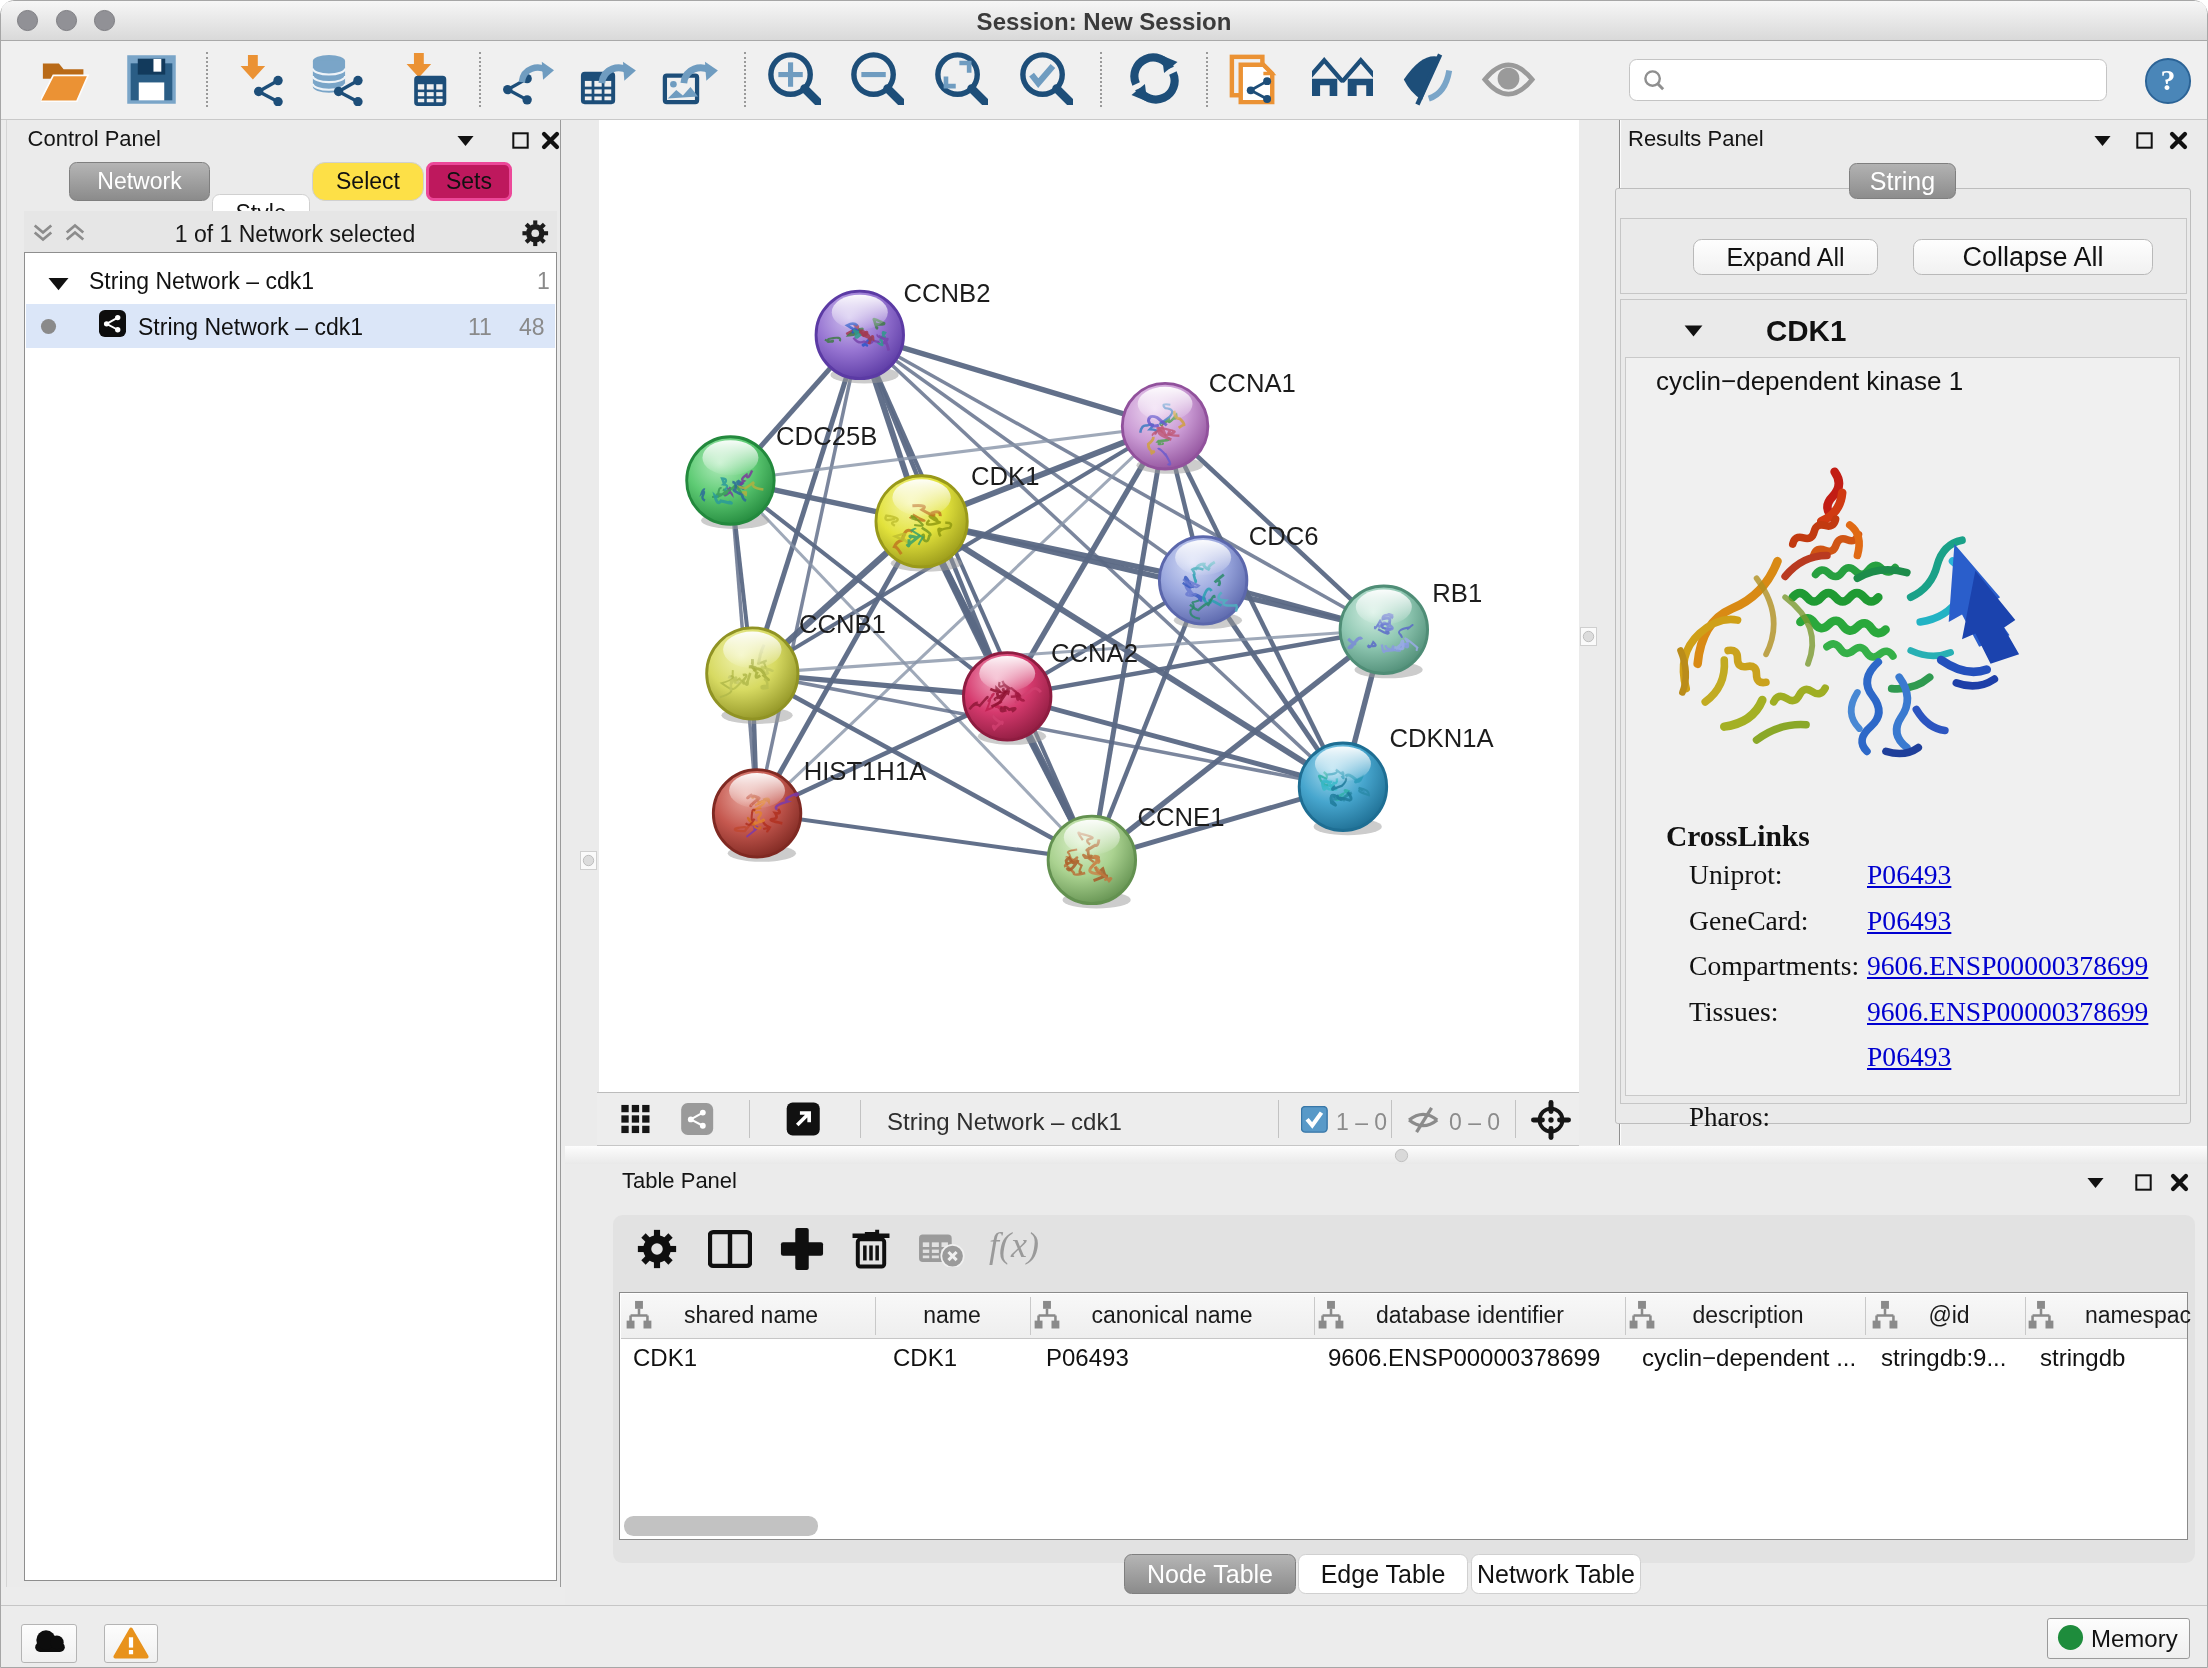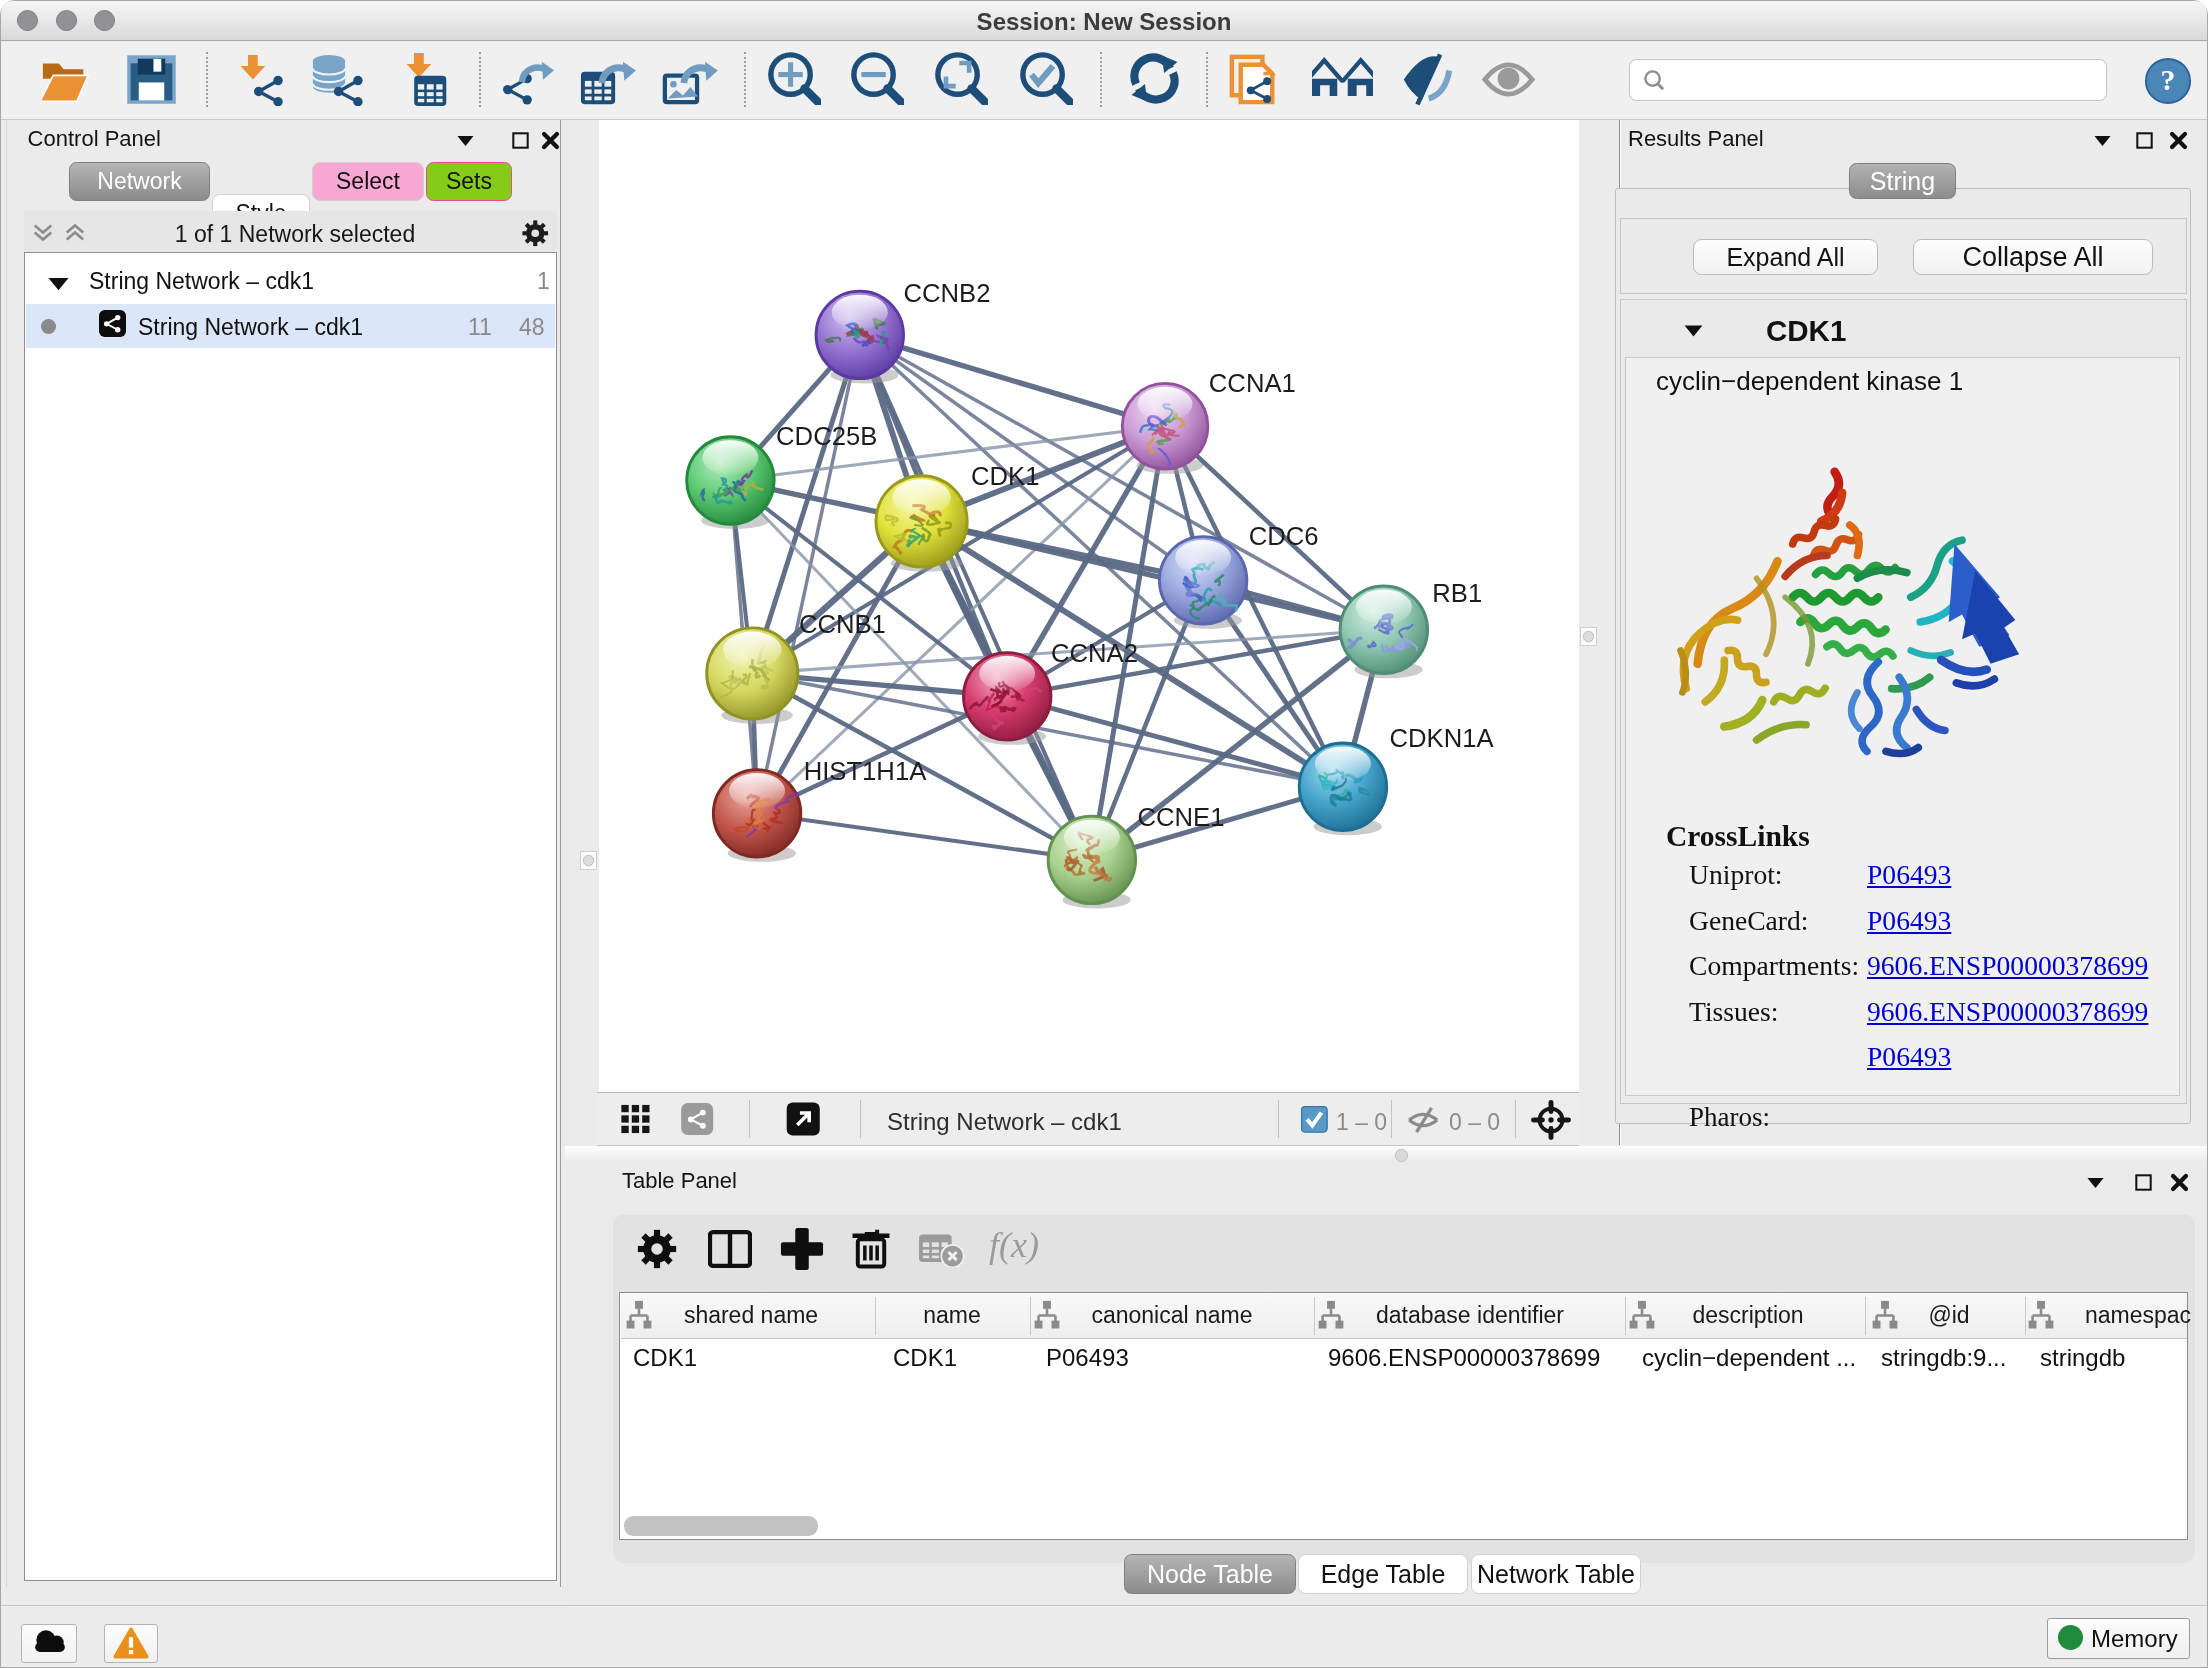--- a/index.html
+++ b/index.html
@@ -154,22 +154,22 @@
     <path d="M 3.500000 5.240000 h 17.000000 l -8.500000 10.540000 z" fill="#111"></path>
   </svg>
 <svg style="position:absolute;left:509px;top:129px;" width="23" height="23" viewBox="0 0 24 24">
     <rect x="4.500000" y="4.500000" width="15.000000" height="15.000000" fill="none" stroke="#111" stroke-width="2.100000"></rect>
   </svg>
 <svg style="position:absolute;left:539px;top:129px;" width="23" height="23" viewBox="0 0 24 24">
     <path d="M 5.280000 5.280000 L 18.720000 18.720000 M 18.720000 5.280000 L 5.280000 18.720000" stroke="#111" stroke-width="4.480000" stroke-linecap="round"></path>
   </svg>
 <div style="position:absolute;left:69px;top:162px;width:141px;height:39px;background:linear-gradient(#b5b5b5,#8b8b8b);color:#fff;border:1px solid #7f7f7f;border-radius:7.6px;display:flex;align-items:center;justify-content:center;font-size:23px;">Network</div>
 <div style="position:absolute;left:212px;top:162px;width:98px;height:39px;background:#fff;color:#111;border:1px solid #d0d0d0;border-radius:7.6px;display:flex;align-items:center;justify-content:center;font-size:23px;margin-top:32px;">Style</div>
-<div style="position:absolute;left:312px;top:162px;width:112px;height:39px;background:#f9a8d4;color:#111;border:1px solid #d0d0d0;border-radius:8px;display:flex;align-items:center;justify-content:center;font-size:23px;">Select</div>
-<div style="position:absolute;left:426px;top:162px;width:86px;height:39px;background:#84cc16;color:#111;border:1px solid #ec4899;border-radius:7.6px;display:flex;align-items:center;justify-content:center;font-size:23px;">Sets</div>
+<div style="position:absolute;left:312px;top:162px;width:112px;height:39px;background:#fde047;color:#111;border:1px solid #d0d0d0;border-radius:13px;display:flex;align-items:center;justify-content:center;font-size:23px;">Select</div>
+<div style="position:absolute;left:426px;top:162px;width:86px;height:39px;background:#be185d;color:#111;border:3px solid #ec4899;border-radius:7.6px;display:flex;align-items:center;justify-content:center;font-size:23px;">Sets</div>
 <div style="position:absolute;left:24px;top:211px;width:533px;height:41px;background:#e6e6e6;"></div>
 <svg style="position:absolute;left:27px;top:221px;" width="32" height="23" viewBox="0 0 34 24">
     <path d="M 8.200000 4.520000 l 8.800000 7.480000 l 8.800000 -7.480000" fill="none" stroke="#8c8c8c" stroke-width="2.860000"></path>
     <path d="M 8.200000 12.000000 l 8.800000 7.480000 l 8.800000 -7.480000" fill="none" stroke="#8c8c8c" stroke-width="2.860000"></path>
   </svg>
 <svg style="position:absolute;left:59px;top:221px;" width="32" height="23" viewBox="0 0 34 24">
     <path d="M 8.200000 12.000000 l 8.800000 -7.480000 l 8.800000 7.480000" fill="none" stroke="#8c8c8c" stroke-width="2.860000"></path>
     <path d="M 8.200000 19.480000 l 8.800000 -7.480000 l 8.800000 7.480000" fill="none" stroke="#8c8c8c" stroke-width="2.860000"></path>
   </svg>
 <div style="position:absolute;left:295px;top:221px;transform:translateX(-50%);font-size:23px;color:#161616;font-weight:normal;font-family:&quot;Liberation Sans&quot;, sans-serif;white-space:nowrap;line-height:1.15;">1 of 1 Network selected</div>

